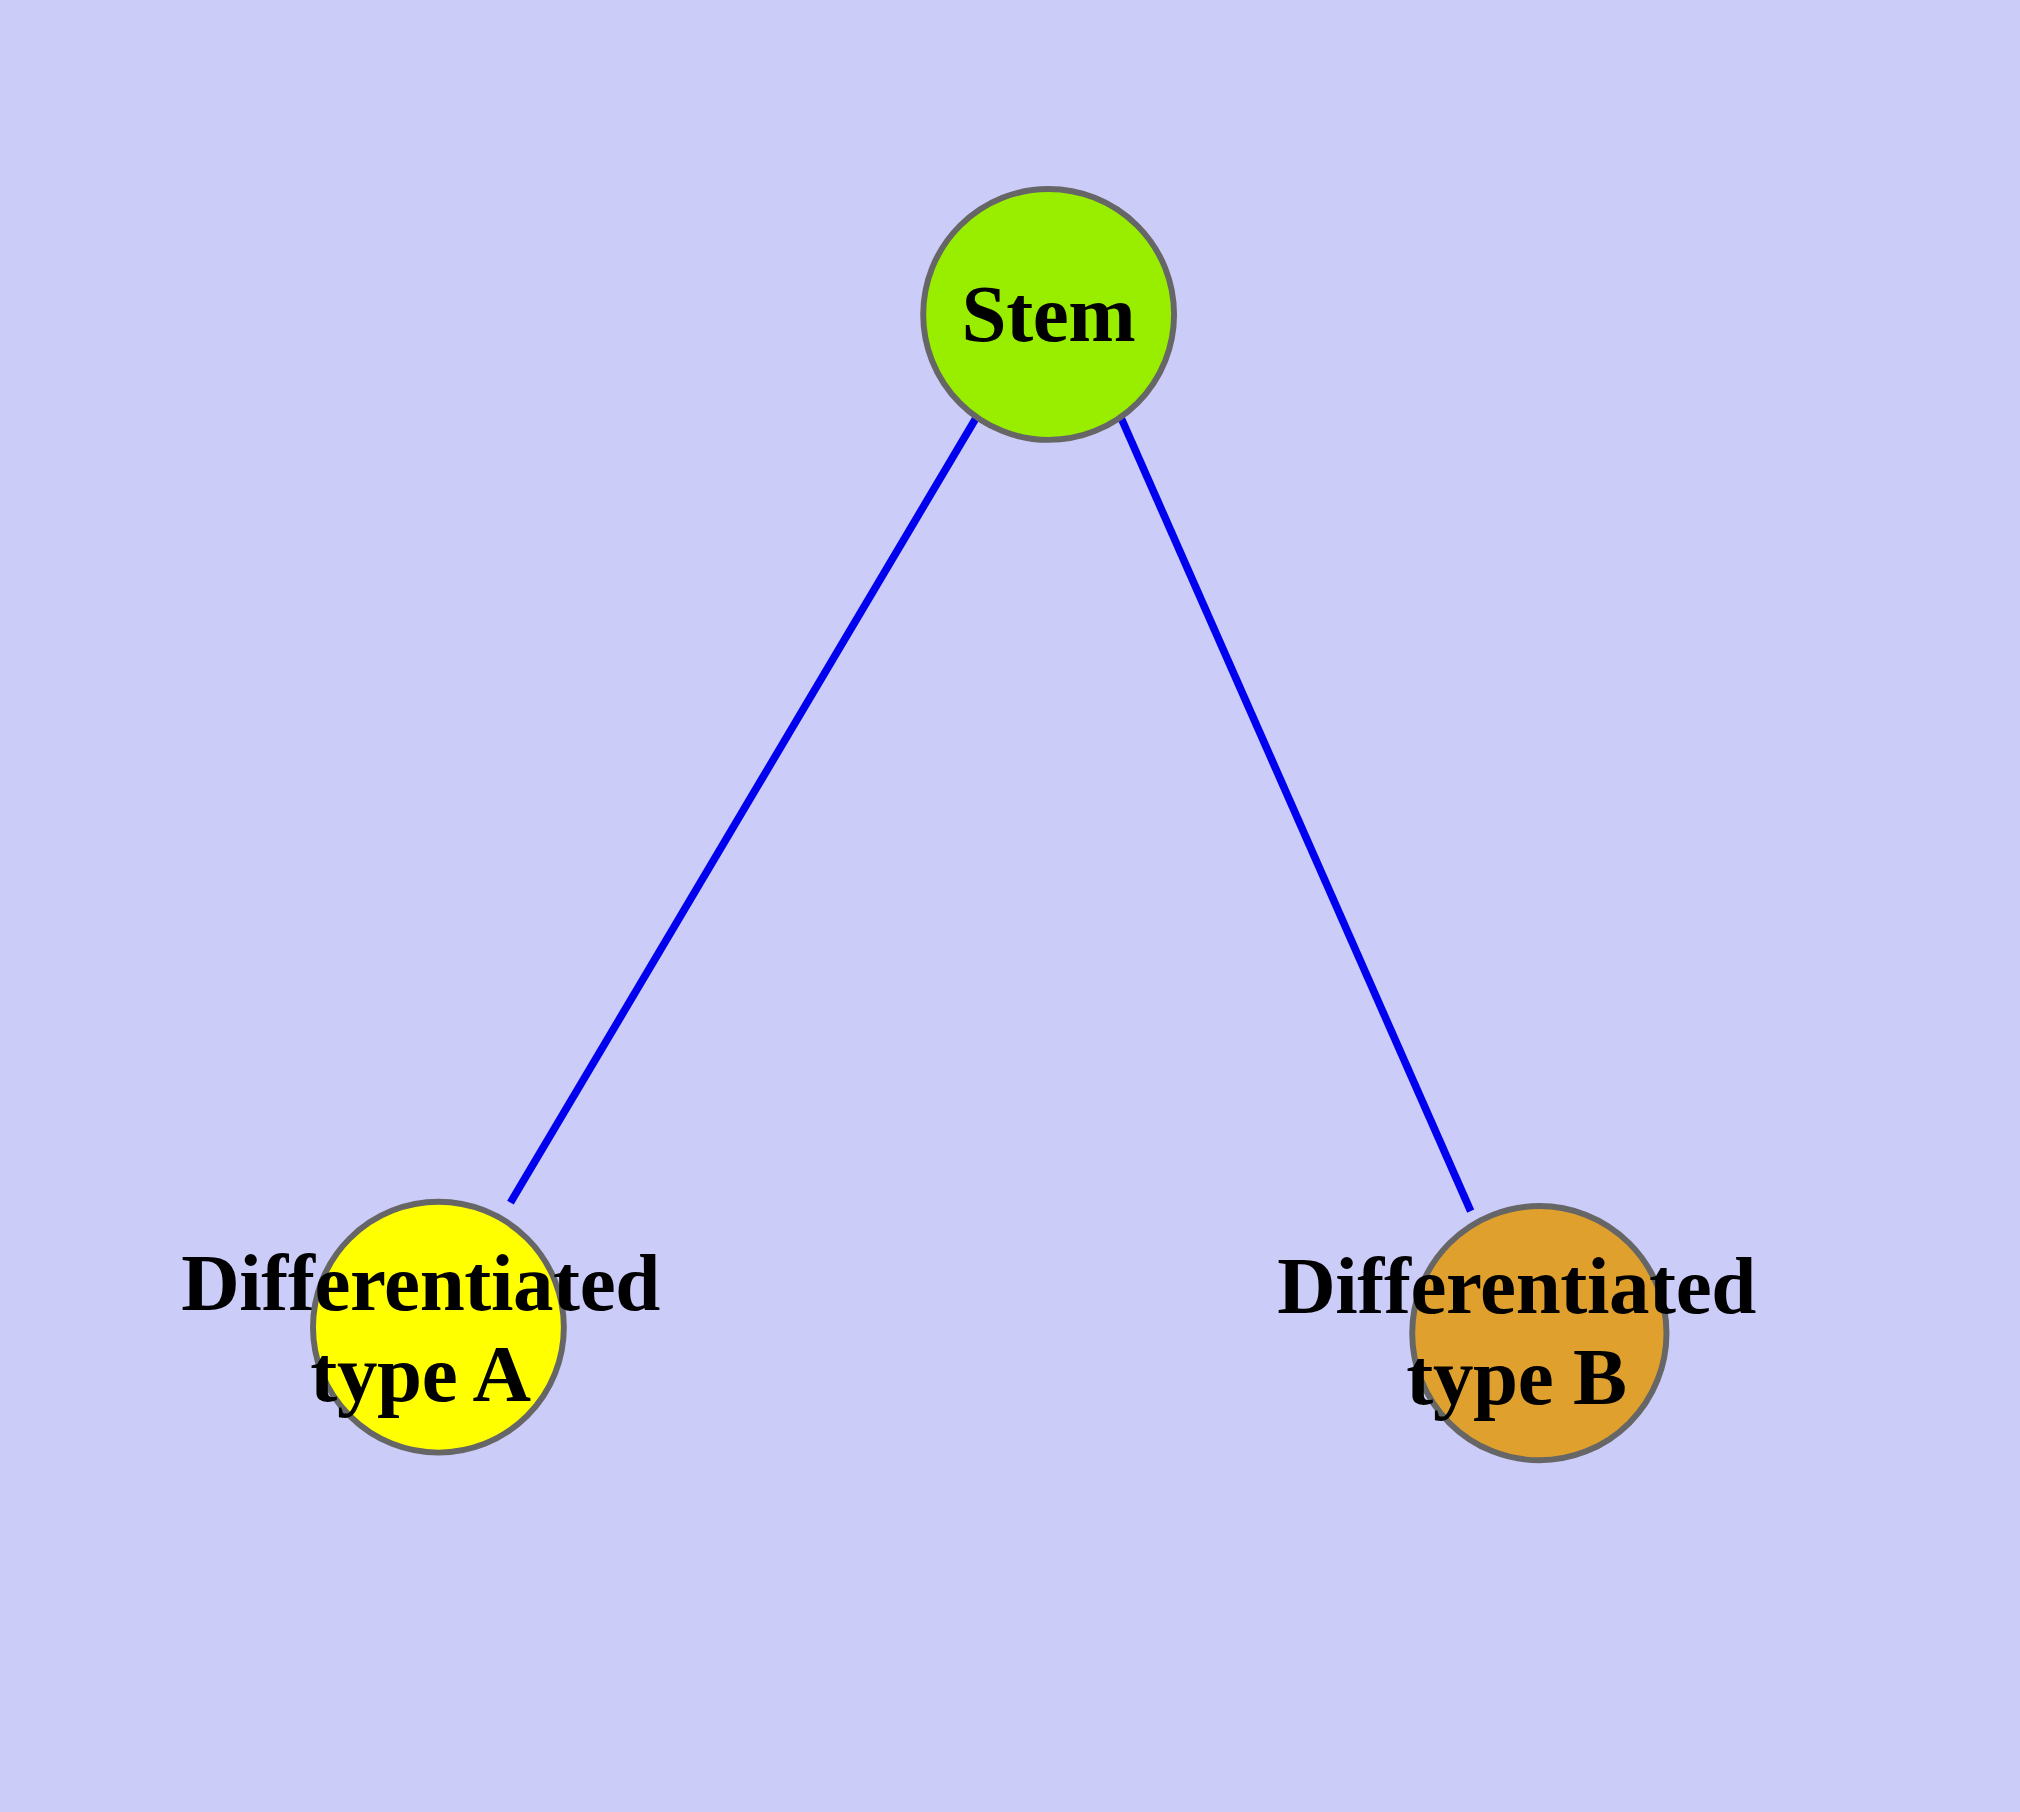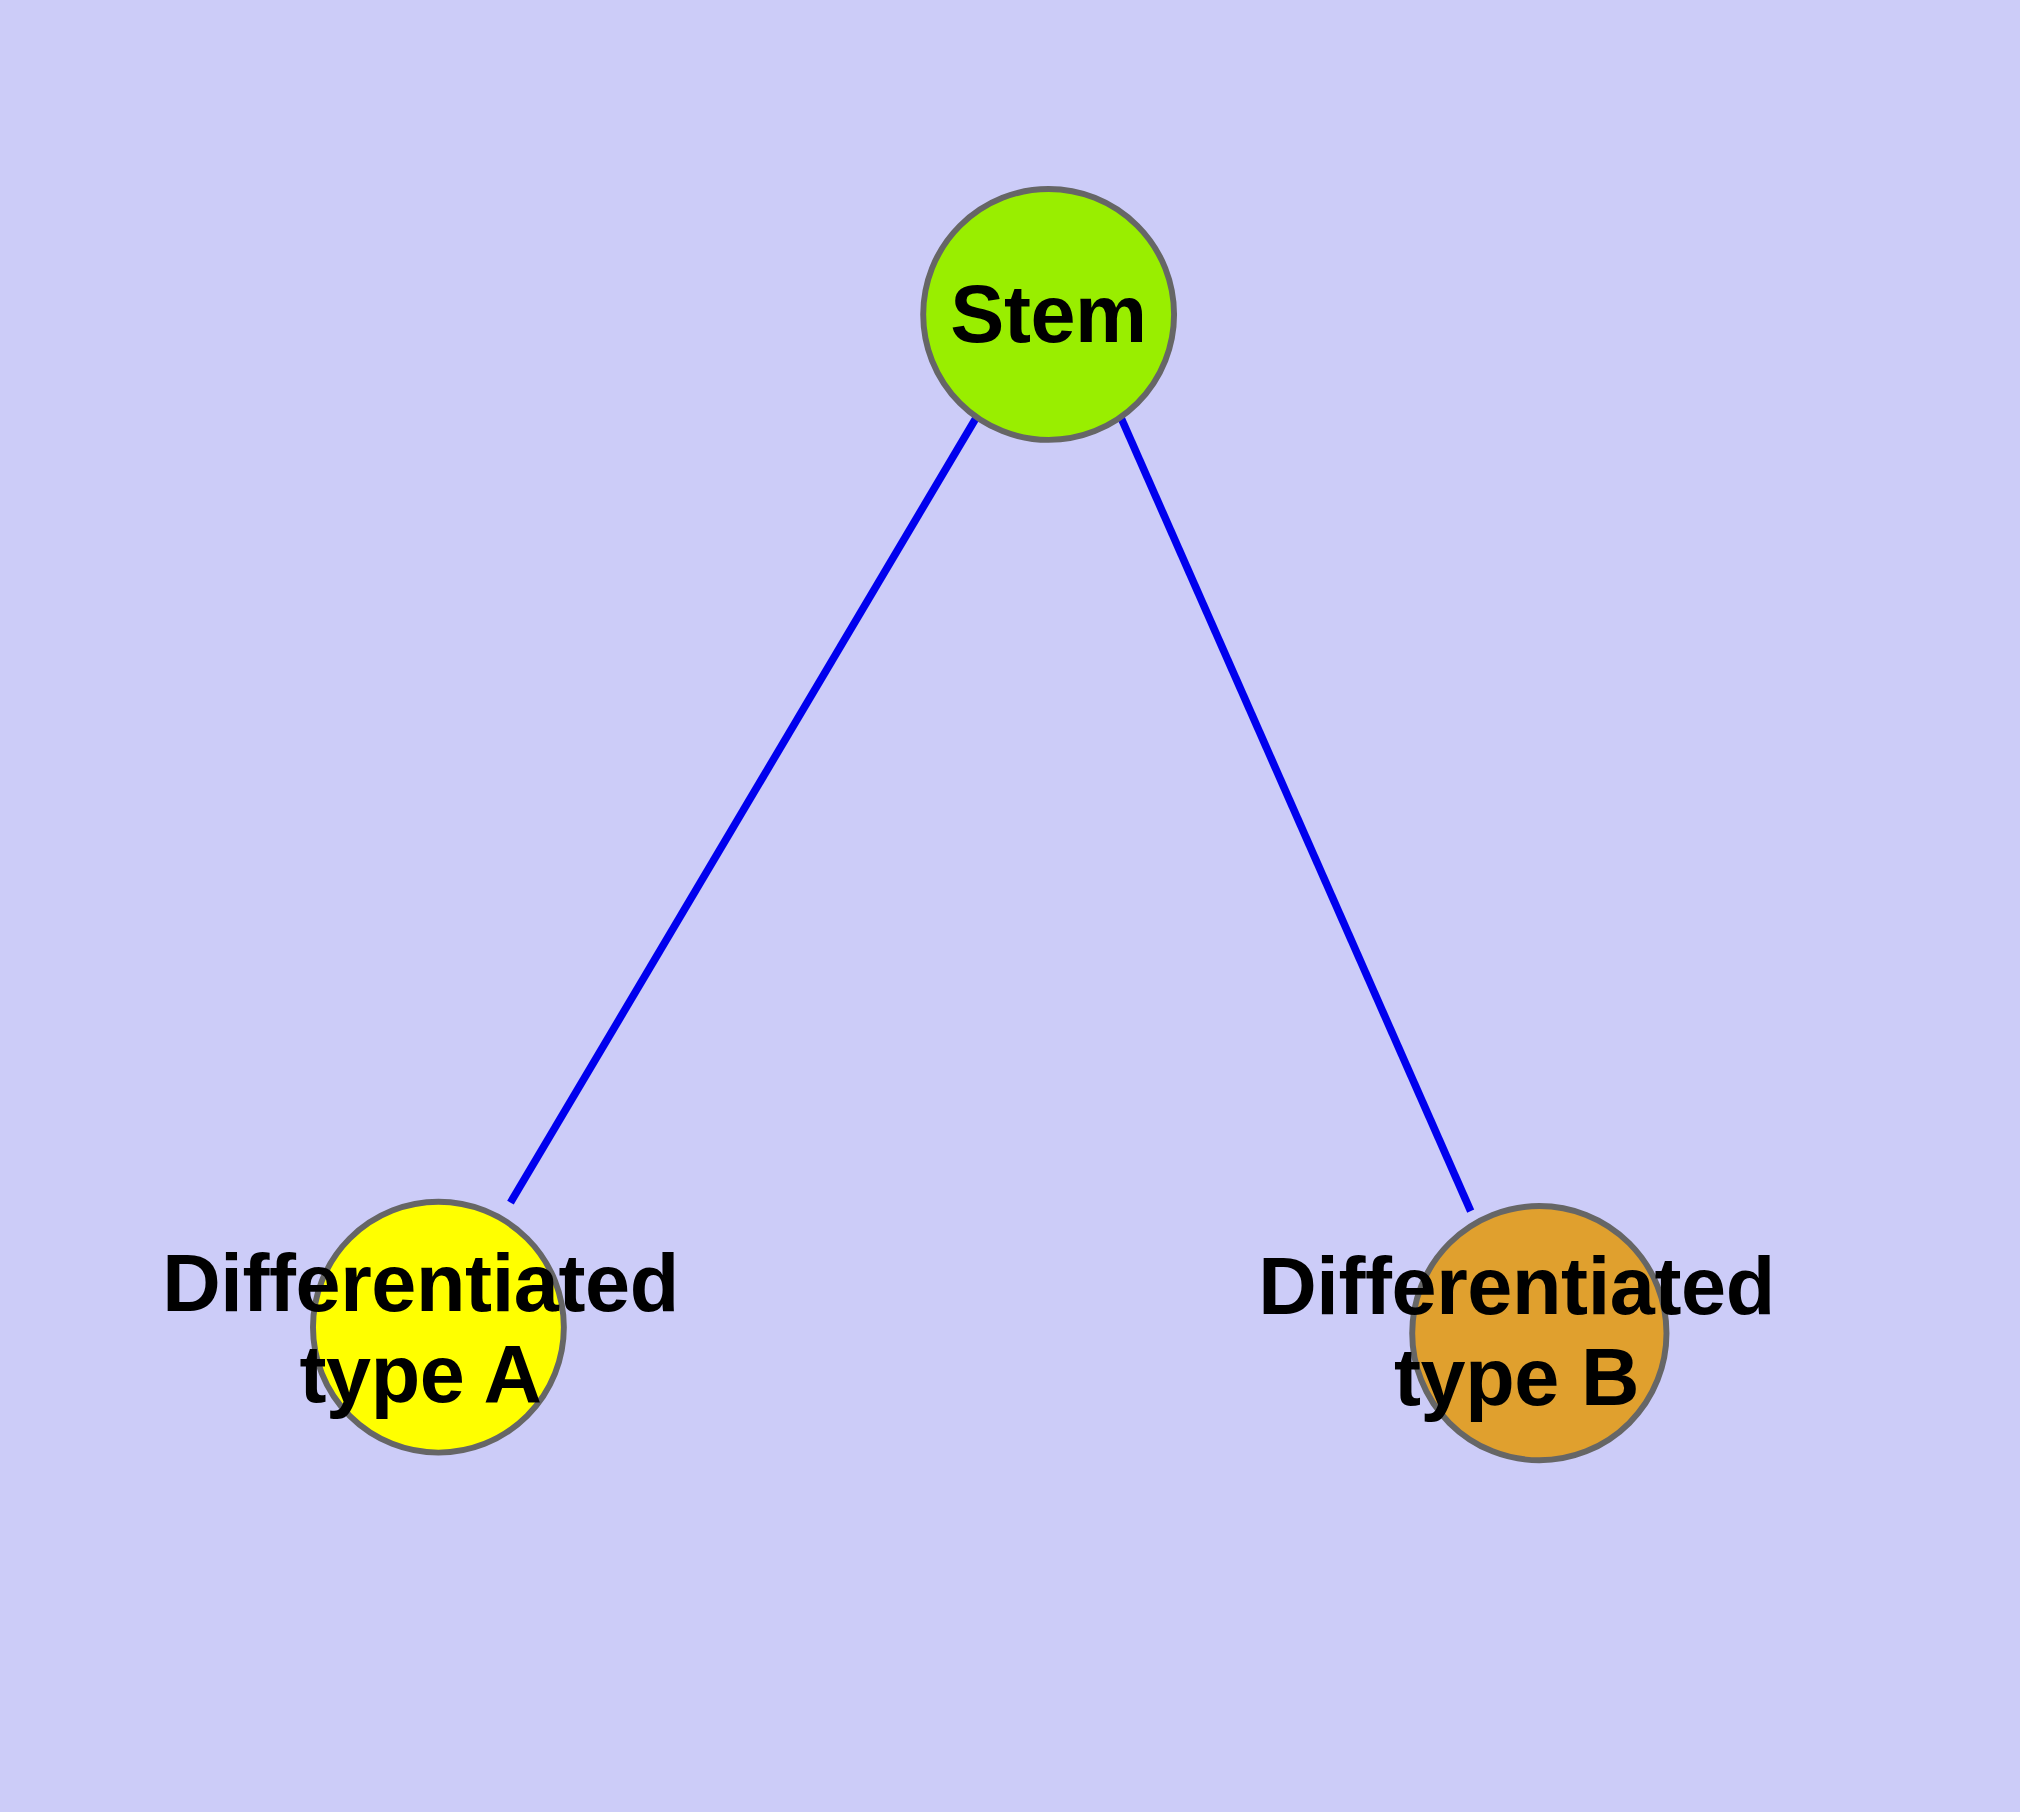--- a/index.html
+++ b/index.html
@@ -6,21 +6,21 @@
   html, body {
     margin: 0;
     padding: 0;
     background: #ffffff;
   }
   #canvas {
     position: relative;
     width: 2021px;
     height: 1812px;
     overflow: hidden;
-    font-family: Liberation Sans, sans-serif;
+    font-family: Liberation Serif, serif;
   }
   #bg-layer {
     position: absolute;
     inset: 0;
     background: #ccccf8;
   }
   #graph-svg {
     position: absolute;
     top: 0;
     left: 0;

